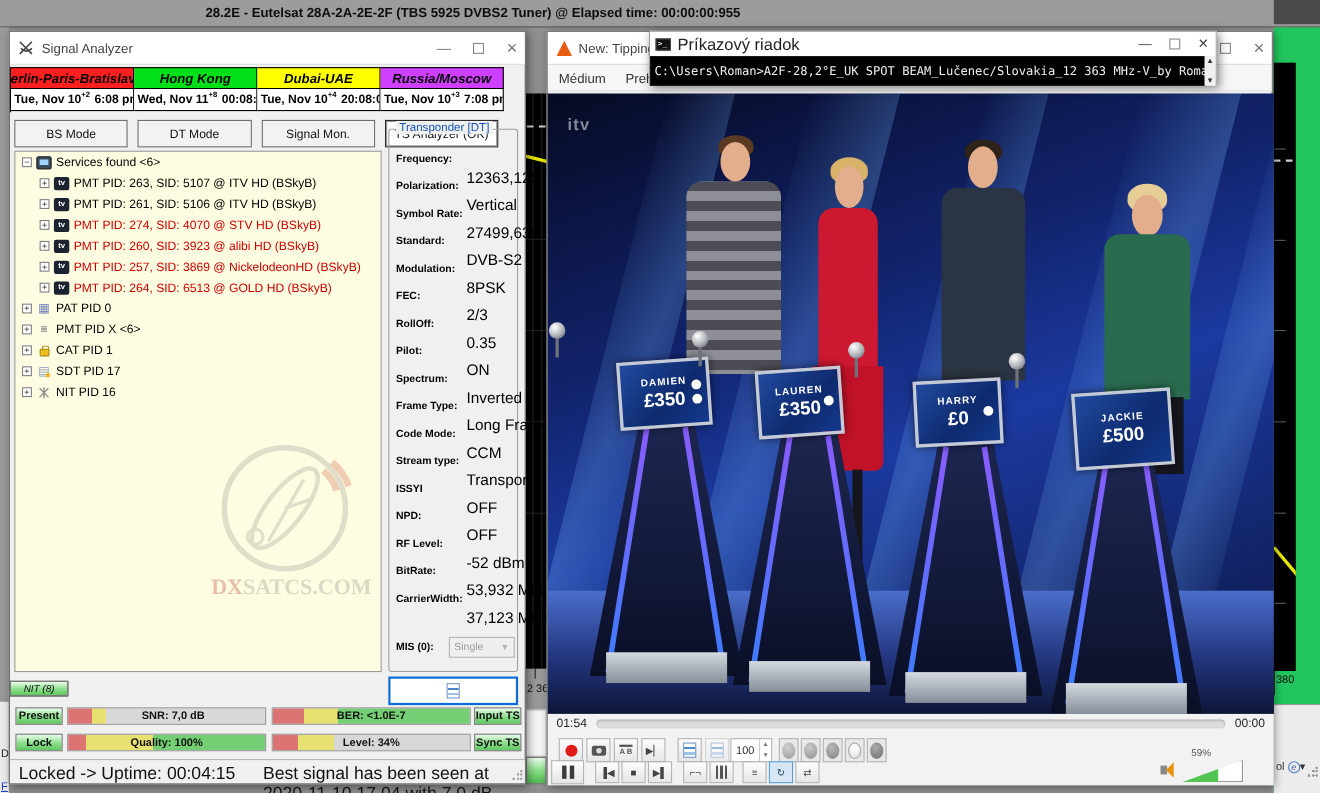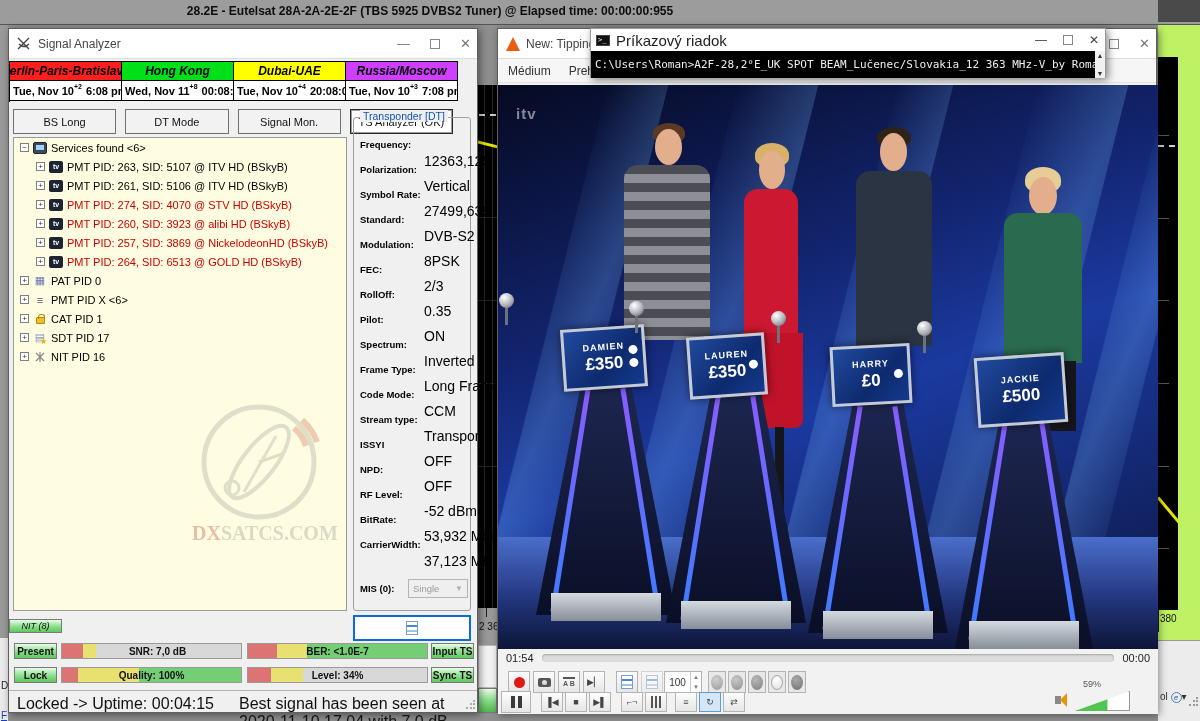--- a/index.html
+++ b/index.html
@@ -17,21 +17,21 @@
 .bg-mid .blk{position:absolute;left:0;top:0;width:19px;height:523px;background:#000;overflow:hidden;}
 .bg-mid .vgrid{position:absolute;top:0;bottom:0;width:1px;background:#262626;}
 .bg-mid .dash{position:absolute;left:1px;top:29px;width:17px;border-top:2px dashed #cfcfcf;}
 .bg-mid .ytrace{position:absolute;left:-3px;top:58px;width:26px;height:3px;background:#e6e600;transform:rotate(14deg);}
 .bg-mid .hgrid{position:absolute;left:0;width:19px;height:1px;background:#242424;}
 .bg-mid .gray{position:absolute;left:0;top:523px;width:19px;height:37px;background:#9a9a9a;font-size:10px;color:#111;}
 .bg-mid .gray .tick{position:absolute;left:8px;top:0;width:1px;height:9px;background:#222;}
 .bg-mid .gray .lbl{position:absolute;left:1px;top:13px;white-space:nowrap;}
 .bg-mid .white{position:absolute;left:0;top:560px;width:19px;height:43px;background:#f4f4f4;border:1px solid #bbb;}
 .bg-mid .greenbar{position:absolute;left:0;top:603px;width:19px;height:25px;background:linear-gradient(#eafdea,#8ade8a 50%,#50b850);border:1px solid #7a7a7a;}
-.bg-right{position:absolute;left:1158px;top:25px;width:42px;height:696px;background:#bef264;}
+.bg-right{position:absolute;left:1158px;top:25px;width:42px;height:696px;background:#22c55e;}
 .bg-right .blk{position:absolute;left:0;top:32px;width:20px;height:553px;background:#000;overflow:hidden;}
 .bg-right .dash{position:absolute;left:0;top:88px;width:17px;border-top:2px dashed #cfcfcf;}
 .bg-right .tick{position:absolute;left:0;width:11px;height:1px;background:#5a5a5a;}
 .bg-right .ytrace{position:absolute;left:-6px;top:452px;width:34px;height:3px;background:#e6e600;transform:rotate(50deg);}
 .bg-right .freq{position:absolute;left:2px;top:588px;font-size:10px;color:#111;}
 .bg-right .vt{position:absolute;left:0;top:585px;width:1px;height:22px;background:#222;}
 .bg-right .panel{position:absolute;left:0;top:615px;width:42px;height:81px;background:#ececec;border-top:1px solid #999;}
 .bg-right .frag{position:absolute;left:2px;top:50px;font-size:10px;color:#333;white-space:nowrap;}
 .bg-right .ebadge{display:inline-block;width:11px;height:11px;border:1px solid #4a7dc0;border-radius:50%;color:#2a5da0;font-size:8px;line-height:10px;text-align:center;font-style:italic;}
 .bg-right .grip{position:absolute;right:2px;top:56px;width:10px;height:10px;background:
@@ -303,21 +303,21 @@
               <span>Tue, Nov 10</span>
               <span class="off">+3</span>
               <span class="tm">7:08 pm</span>
             </div>
           </div>
         </div>
     </div>
 
     <div class="tabs">
 
-        <div class="tab it0">BS Long</div>
+        <div class="tab it0">BS Mode</div>
 
         <div class="tab it1">DT Mode</div>
 
         <div class="tab it2">Signal Mon.</div>
 
         <div class="tab it3 tab-active">TS Analyzer (OK)</div>
       </div>
 
     <div class="tree">
       <div class="trow ind0">

